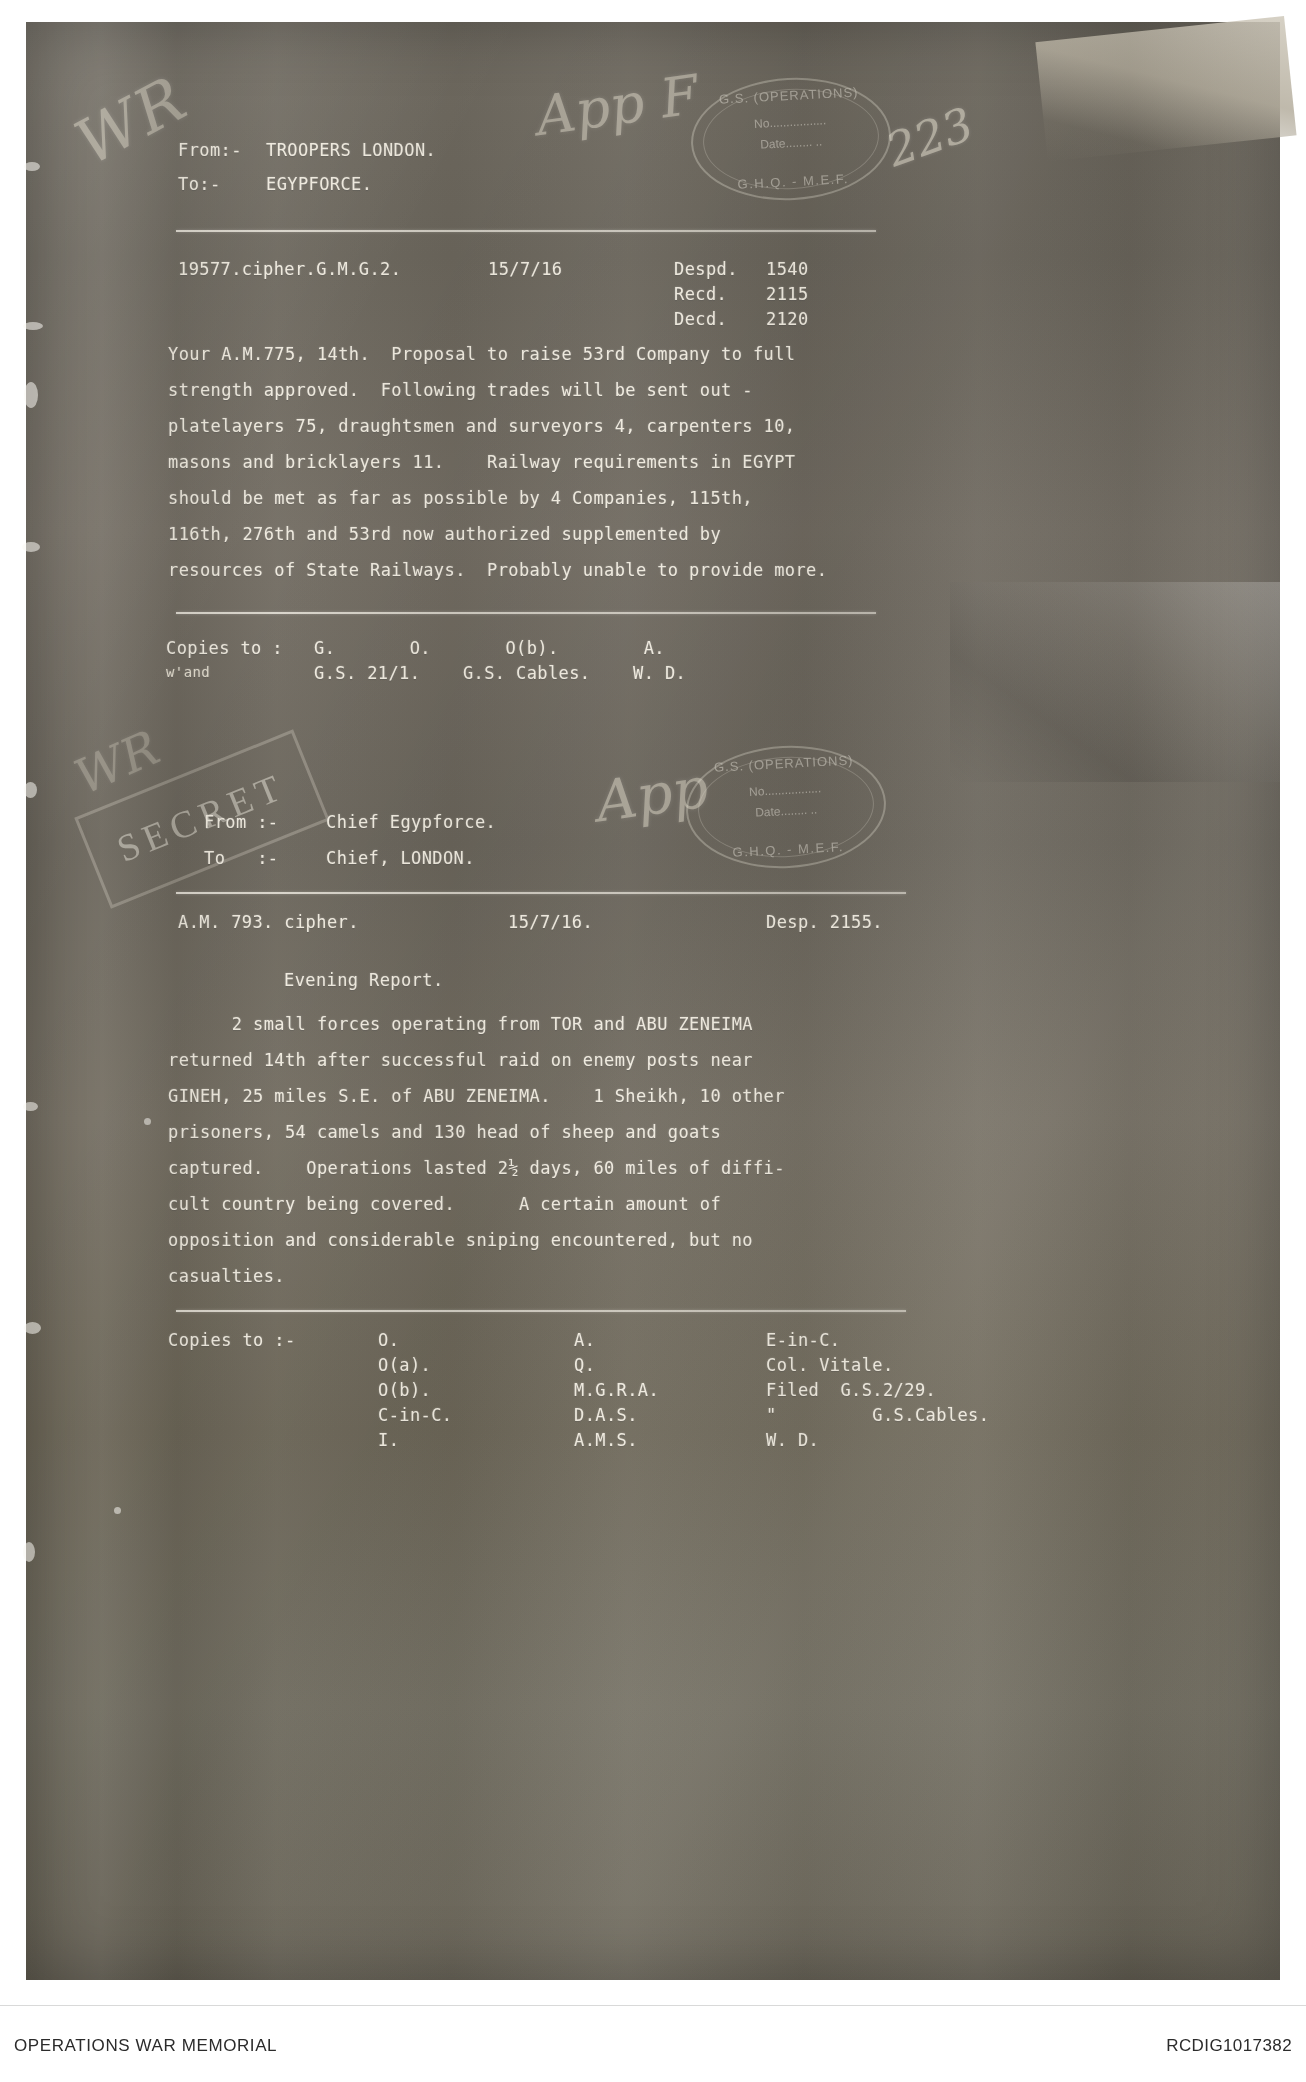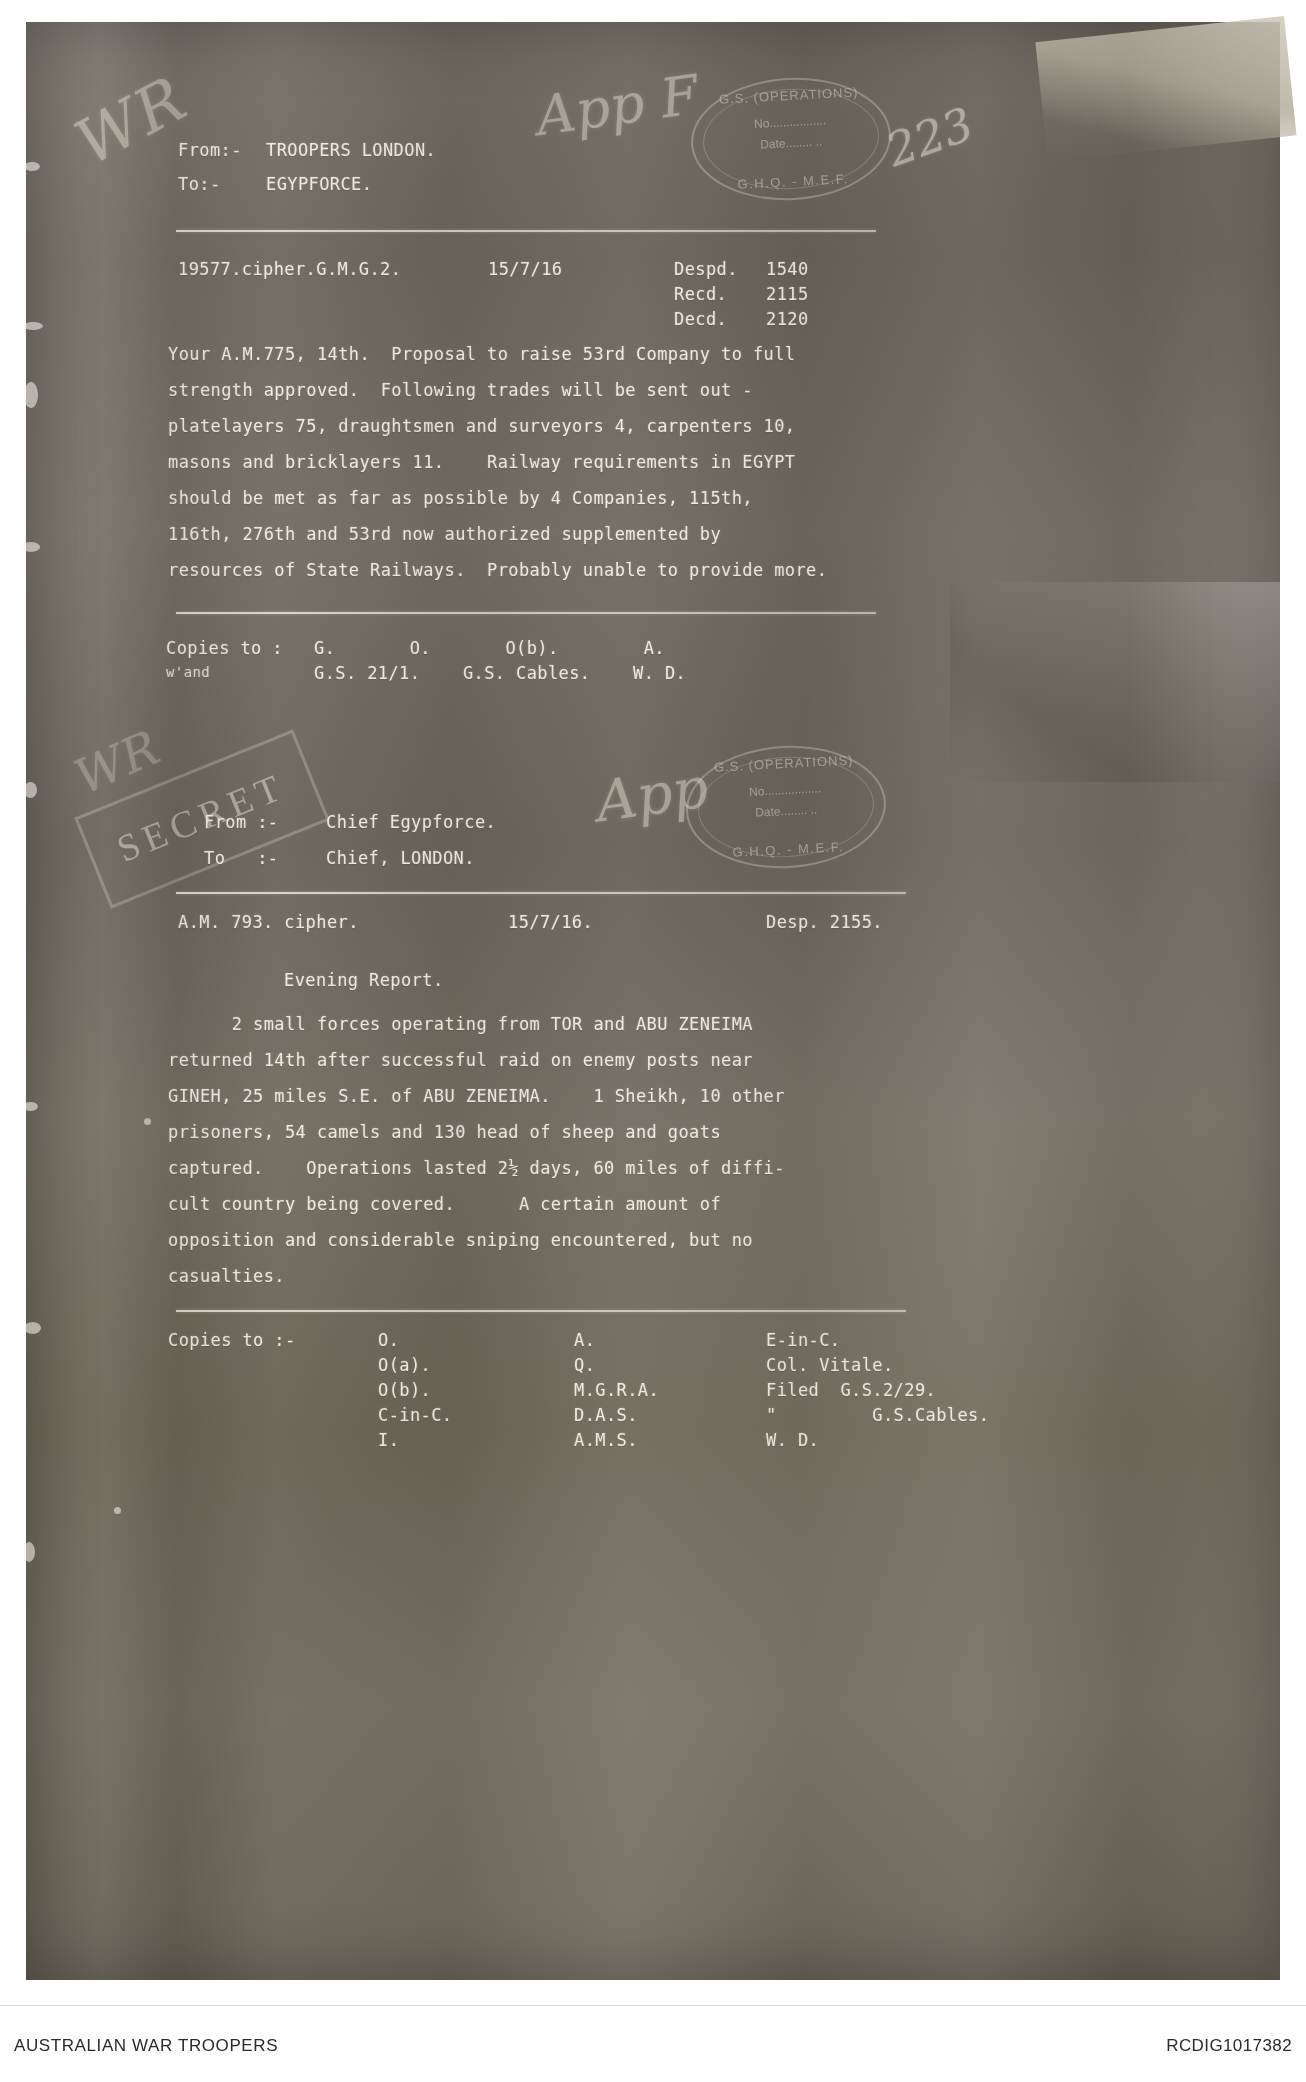--- a/index.html
+++ b/index.html
@@ -323,15 +323,15 @@
     <div class="typed" style="left:740px; top:1308px;">E-in-C.</div>
     <div class="typed" style="left:740px; top:1333px;">Col. Vitale.</div>
     <div class="typed" style="left:740px; top:1358px;">Filed  G.S.2/29.</div>
     <div class="typed" style="left:740px; top:1383px;">"         G.S.Cables.</div>
     <div class="typed" style="left:740px; top:1408px;">W. D.</div>
 
   </div>
 </div>
 
 <div id="footer">
-  <div class="f-left">AUSTRALIAN WAR TROOPERS</div>
+  <div class="f-left">OPERATIONS WAR MEMORIAL</div>
   <div class="f-right">RCDIG1017382</div>
 </div>
 
 </body></html>

